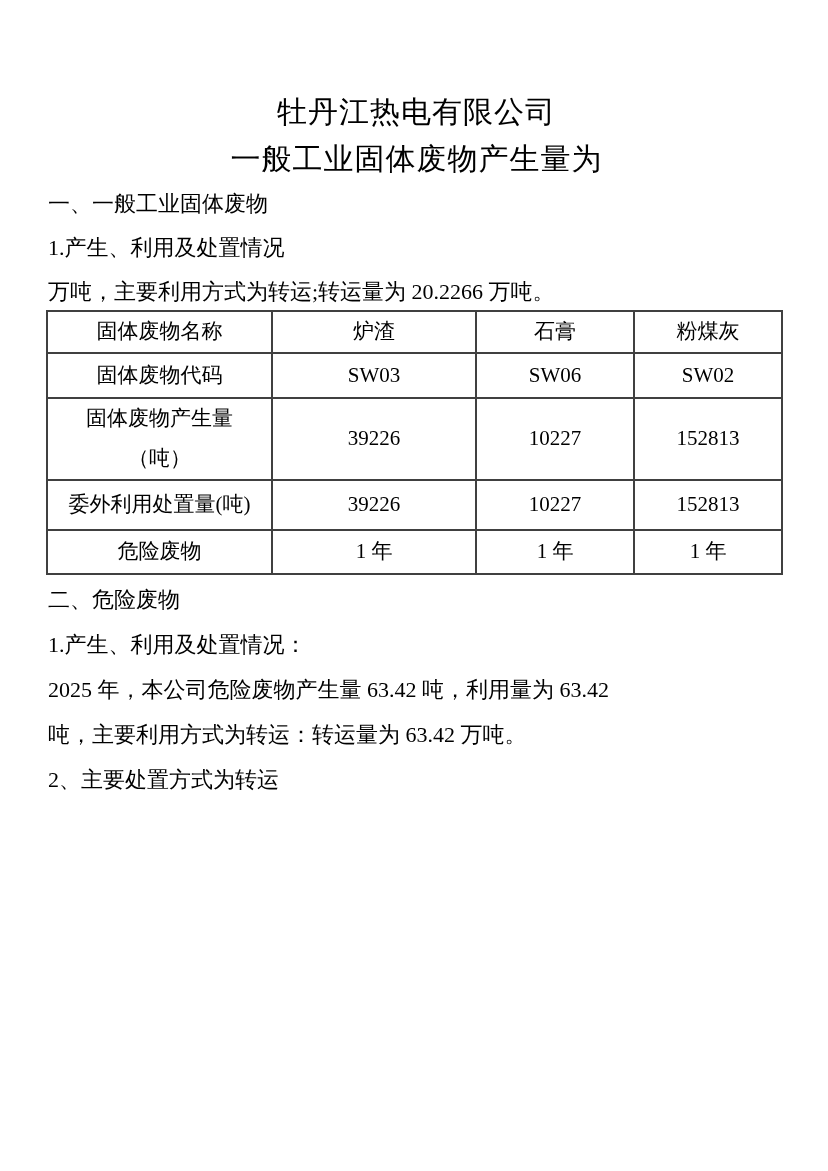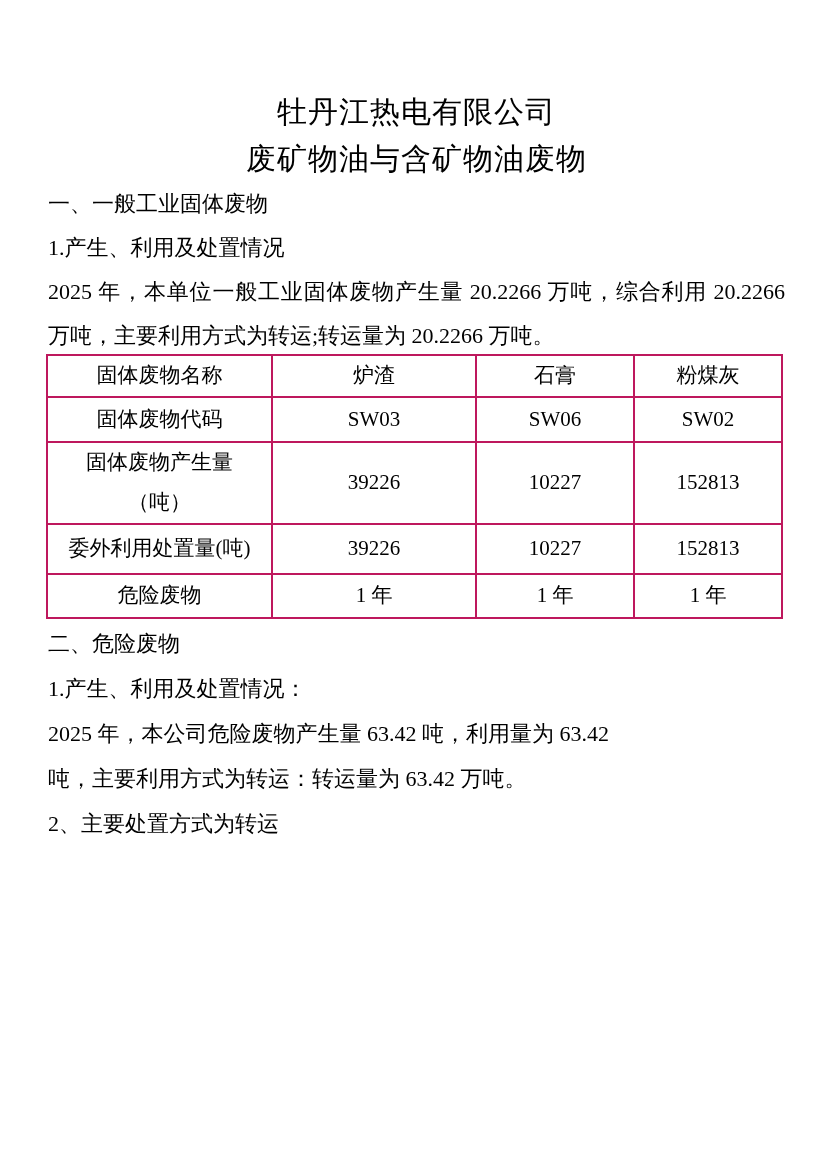--- a/index.html
+++ b/index.html
@@ -38,21 +38,21 @@
   }
   .indent { padding-left: 44px; }
   table.t {
     border-collapse: collapse;
     table-layout: fixed;
     width: 735px;
     margin-left: -2px;
     font-size: 21px;
   }
   table.t td {
-    border: 2px solid #be185d;
+    border: 2px solid #404040;
     text-align: center;
     vertical-align: middle;
     padding: 0 2px;
     line-height: 1.9;
     white-space: pre-line;
     overflow: hidden;
   }
   table.t1 { margin-top: -4px; }
   table.t2 { margin-top: -6px; }
   .t1 tr.r0 td { height: 40px; }
@@ -62,27 +62,26 @@
   .t1 tr.r4 td { height: 42px; }
   .t2 tr td { height: 40px; }
 </style>
 </head>
 <body>
 
 <div class="page">
 
   <div class="title-block">
     <div>牡丹江热电有限公司</div>
-    <div>废矿物油与含矿物油废物</div>
+    <div>一般工业固体废物产生量为</div>
   </div>
 
 
   <div class="bline">一、一般工业固体废物</div>
   <div class="bline">1.产生、利用及处置情况</div>
-  <div class="bline jline">2025 年，本单位一般工业固体废物产生量 20.2266 万吨，综合利用 20.2266</div>
   <div class="bline">万吨，主要利用方式为转运;转运量为 20.2266 万吨。</div>
 
   <table class="t t1">
     <colgroup>
       <col style="width:225px">
         <col style="width:204px">
         <col style="width:158px">
         <col style="width:148px">
     </colgroup>
     <tbody>

